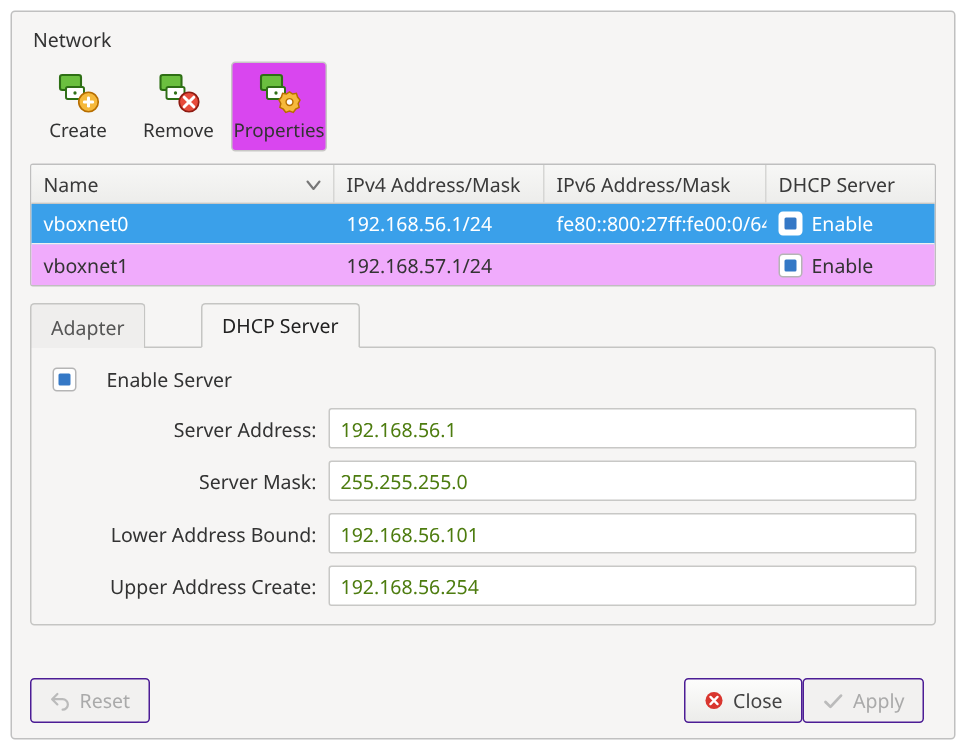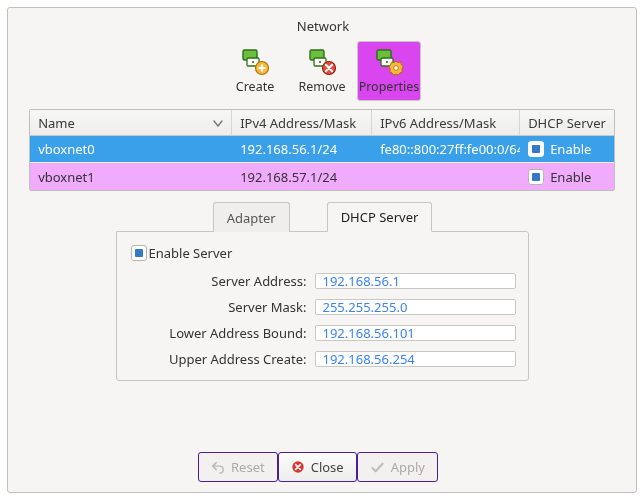--- a/index.html
+++ b/index.html
@@ -19,21 +19,20 @@
     padding: 7px;
   }
   .panel {
     border: 1px solid #c0c0c0;
     border-radius: 3px;
     padding: 9px 12px 10px 12px;
     background: #f6f5f4;
     height: 100%;
     display: flex;
     flex-direction: column;
-    align-items: center;
   }
   .title {
     font-size: 13px;
     margin: 0 0 6px 2px;
     color: #333;
   }
   .toolbar {
     display: flex;
     gap: 3px;
     margin-bottom: 8px;
@@ -155,45 +154,45 @@
     border: 1px solid #c5c5c3;
     border-radius: 0 3px 3px 3px;
     padding: 10px 12px 12px 12px;
     background: #f6f5f4;
     margin-top: 0;
   }
 
   .enable-row {
     display: flex;
     align-items: center;
-    gap: 2px;
+    gap: 20px;
     margin: 2px 0 10px 2px;
     color: #333;
   }
 
   .form { display: flex; flex-direction: column; gap: 8px; }
   .field {
     display: flex;
     align-items: center;
     gap: 8px;
   }
   .field label {
     width: 178px;
     text-align: right;
     color: #333;
   }
   .field input[type=text] {
     flex: 1;
-    height: 16px;
+    height: 27px;
     border: 1px solid #c8c8c6;
     border-radius: 2px;
     padding: 0 7px;
     font-family: inherit;
     font-size: 13px;
-    color: #3b82f6;
+    color: #4d7c0f;
     background: #fff;
   }
 
   .footer {
     margin-top: auto;
     padding-top: 10px;
     display: flex;
     align-items: center;
   }
   .btn {

